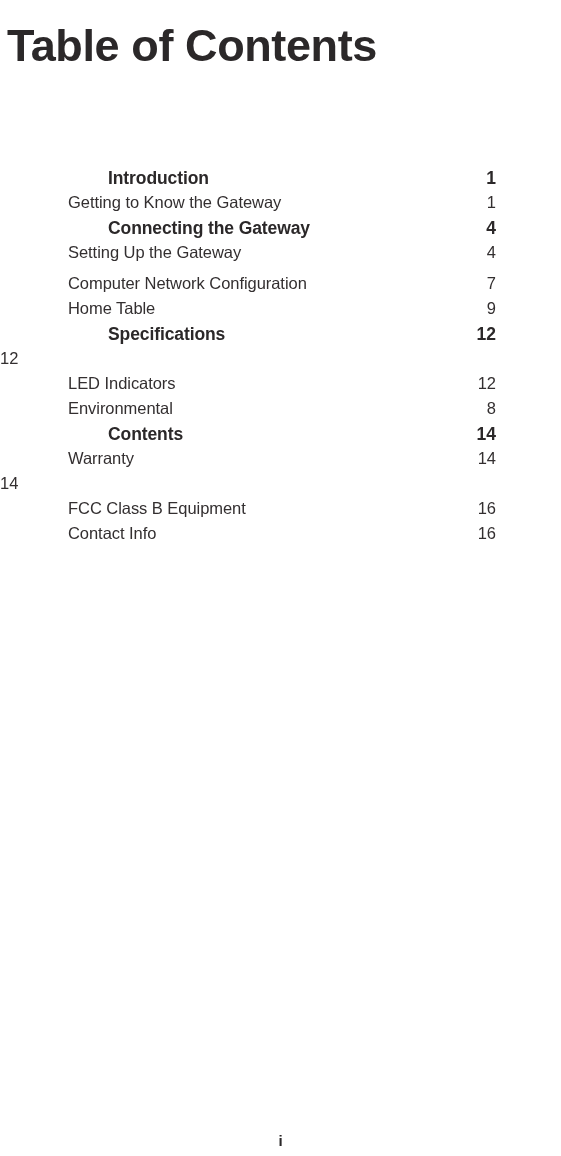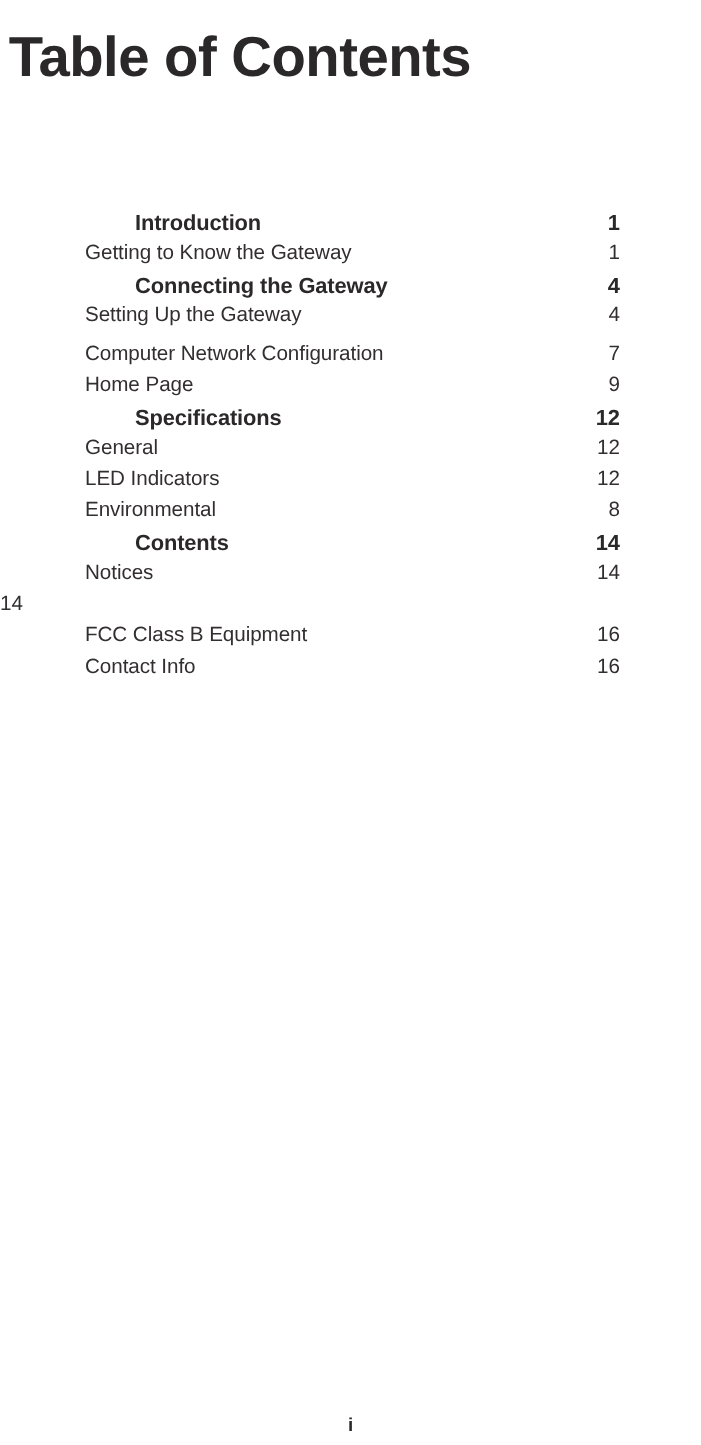--- a/index.html
+++ b/index.html
@@ -119,45 +119,44 @@
     </div>
     <div class="toc-row lvl2">
       <span class="toc-label">Setting Up the Gateway</span>
       <span class="toc-page">4</span>
     </div>
     <div class="toc-row lvl2 gap-before">
       <span class="toc-label">Computer Network Configuration</span>
       <span class="toc-page">7</span>
     </div>
     <div class="toc-row lvl2">
-      <span class="toc-label">Home Page</span>
+      <span class="toc-label">Home Table</span>
       <span class="toc-page">9</span>
     </div>
     <div class="toc-row lvl1">
       <span class="toc-label">Specifications</span>
       <span class="toc-page">12</span>
     </div>
     <div class="toc-row lvl2">
-      <span class="toc-label">General</span>
       <span class="toc-page">12</span>
     </div>
     <div class="toc-row lvl2">
       <span class="toc-label">LED Indicators</span>
       <span class="toc-page">12</span>
     </div>
     <div class="toc-row lvl2">
       <span class="toc-label">Environmental</span>
       <span class="toc-page">8</span>
     </div>
     <div class="toc-row lvl1">
       <span class="toc-label">Contents</span>
       <span class="toc-page">14</span>
     </div>
     <div class="toc-row lvl2">
-      <span class="toc-label">Notices</span>
+      <span class="toc-label">Warranty</span>
       <span class="toc-page">14</span>
     </div>
     <div class="toc-row lvl2">
       <span class="toc-page">14</span>
     </div>
     <div class="toc-row lvl2">
       <span class="toc-label">FCC Class B Equipment</span>
       <span class="toc-page">16</span>
     </div>
     <div class="toc-row lvl2">

